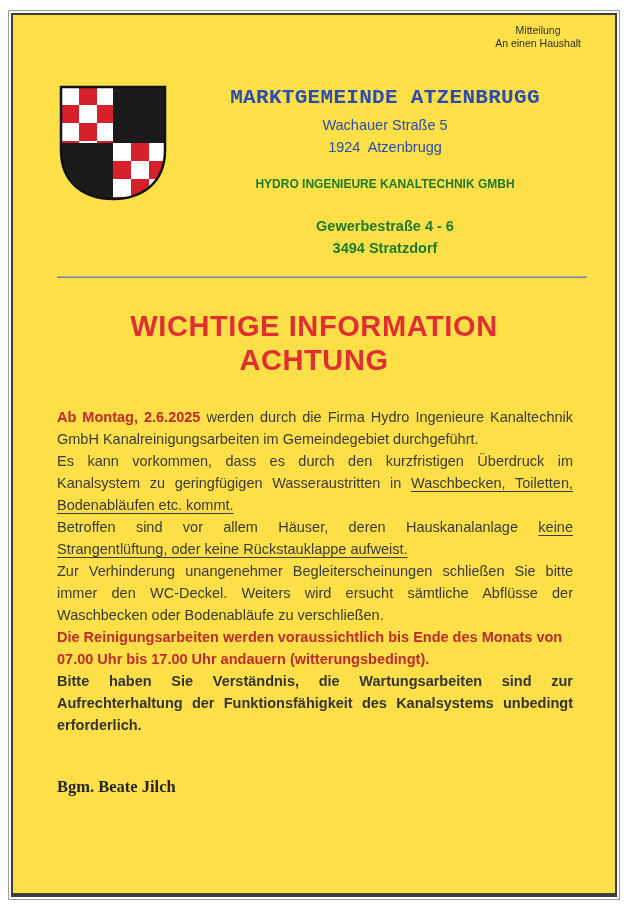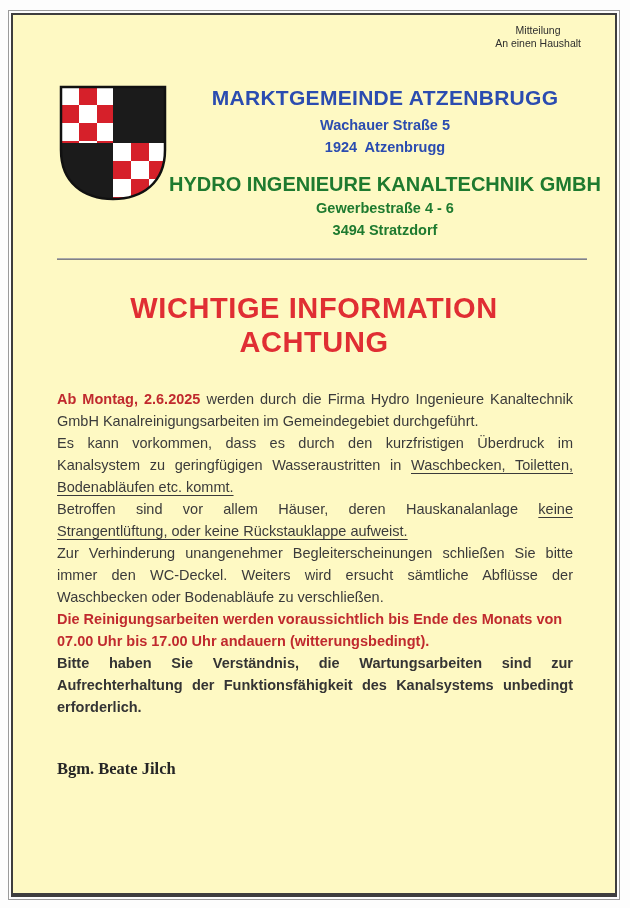--- a/index.html
+++ b/index.html
@@ -11,21 +11,21 @@
     overflow: hidden;
     position: relative;
   }
   .frame {
     position: absolute;
     left: 11px; top: 13px; right: 13px; bottom: 11px;
     border: 2px solid #3e3e3e;
     border-bottom-width: 4px;
     outline: 1px solid #9b9b9b;
     outline-offset: 2px;
-    background: #fef9c3;
+    background: #fde047;
     box-sizing: border-box;
   }
   .corner-note {
     margin: 9px 34px 0 0;
     text-align: right;
   }
   .corner-note .note-line {
     display: inline-block;
     text-align: center;
     font-size: 10.5px;
@@ -47,35 +47,36 @@
     text-align: center;
     padding: 2px 14px 0 0;
   }
   .org-name {
     color: var(--blue, #2b4cb0);
     font-weight: bold;
     font-size: 21px;
     line-height: 24px;
     letter-spacing: 0.3px;
     margin-bottom: 4px;
+    font-family: Liberation Mono, monospace;
   }
   .org-addr {
     color: var(--blue, #2b4cb0);
-    font-weight: bold;
+    font-weight: normal;
     font-size: 14.5px;
     line-height: 22px;
     white-space: pre-wrap;
   }
   .company-name {
     color: var(--green, #1e7a2f);
     font-weight: bold;
-    font-size: 20px;
+    font-size: 12px;
     line-height: 20px;
     margin-top: 16px;
-    margin-bottom: 3px;
+    margin-bottom: 21px;
   }
   .company-addr {
     color: var(--green, #1e7a2f);
     font-weight: bold;
     font-size: 14.5px;
     line-height: 22px;
   }
   .header-divider {
     height: 2px;
     background: linear-gradient(to bottom, #bdbdbd, #6f6f6f);

